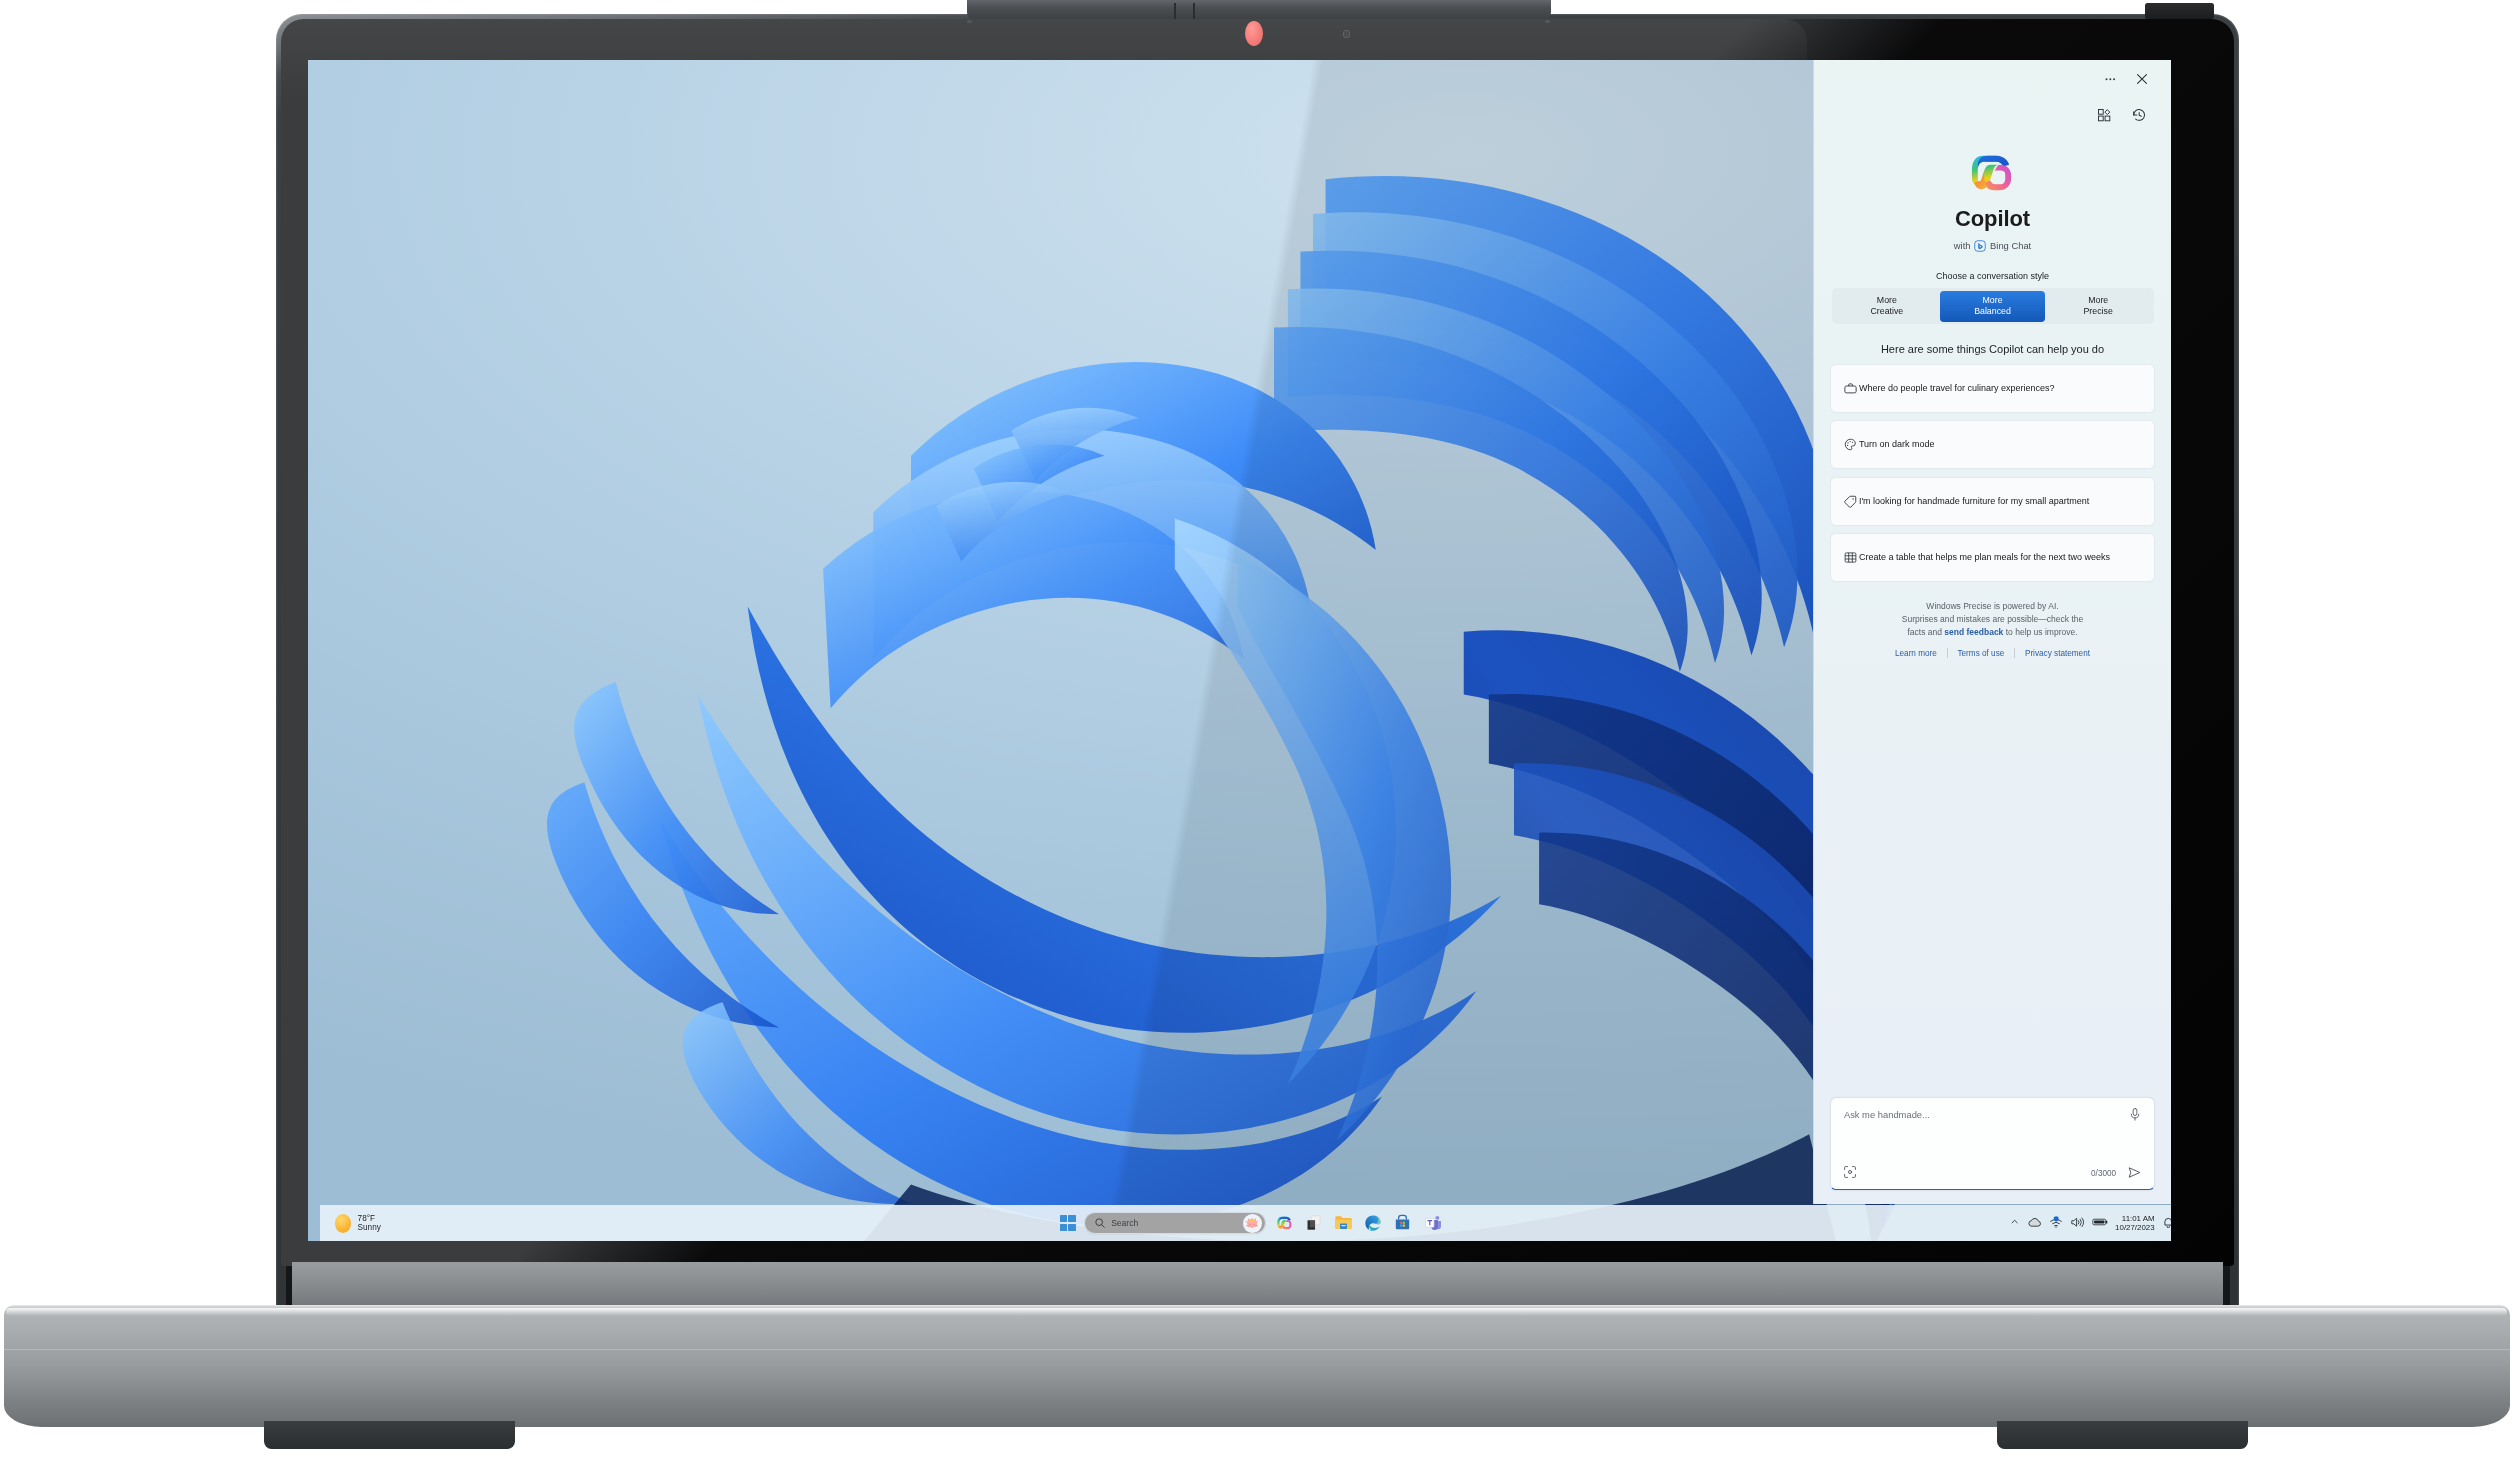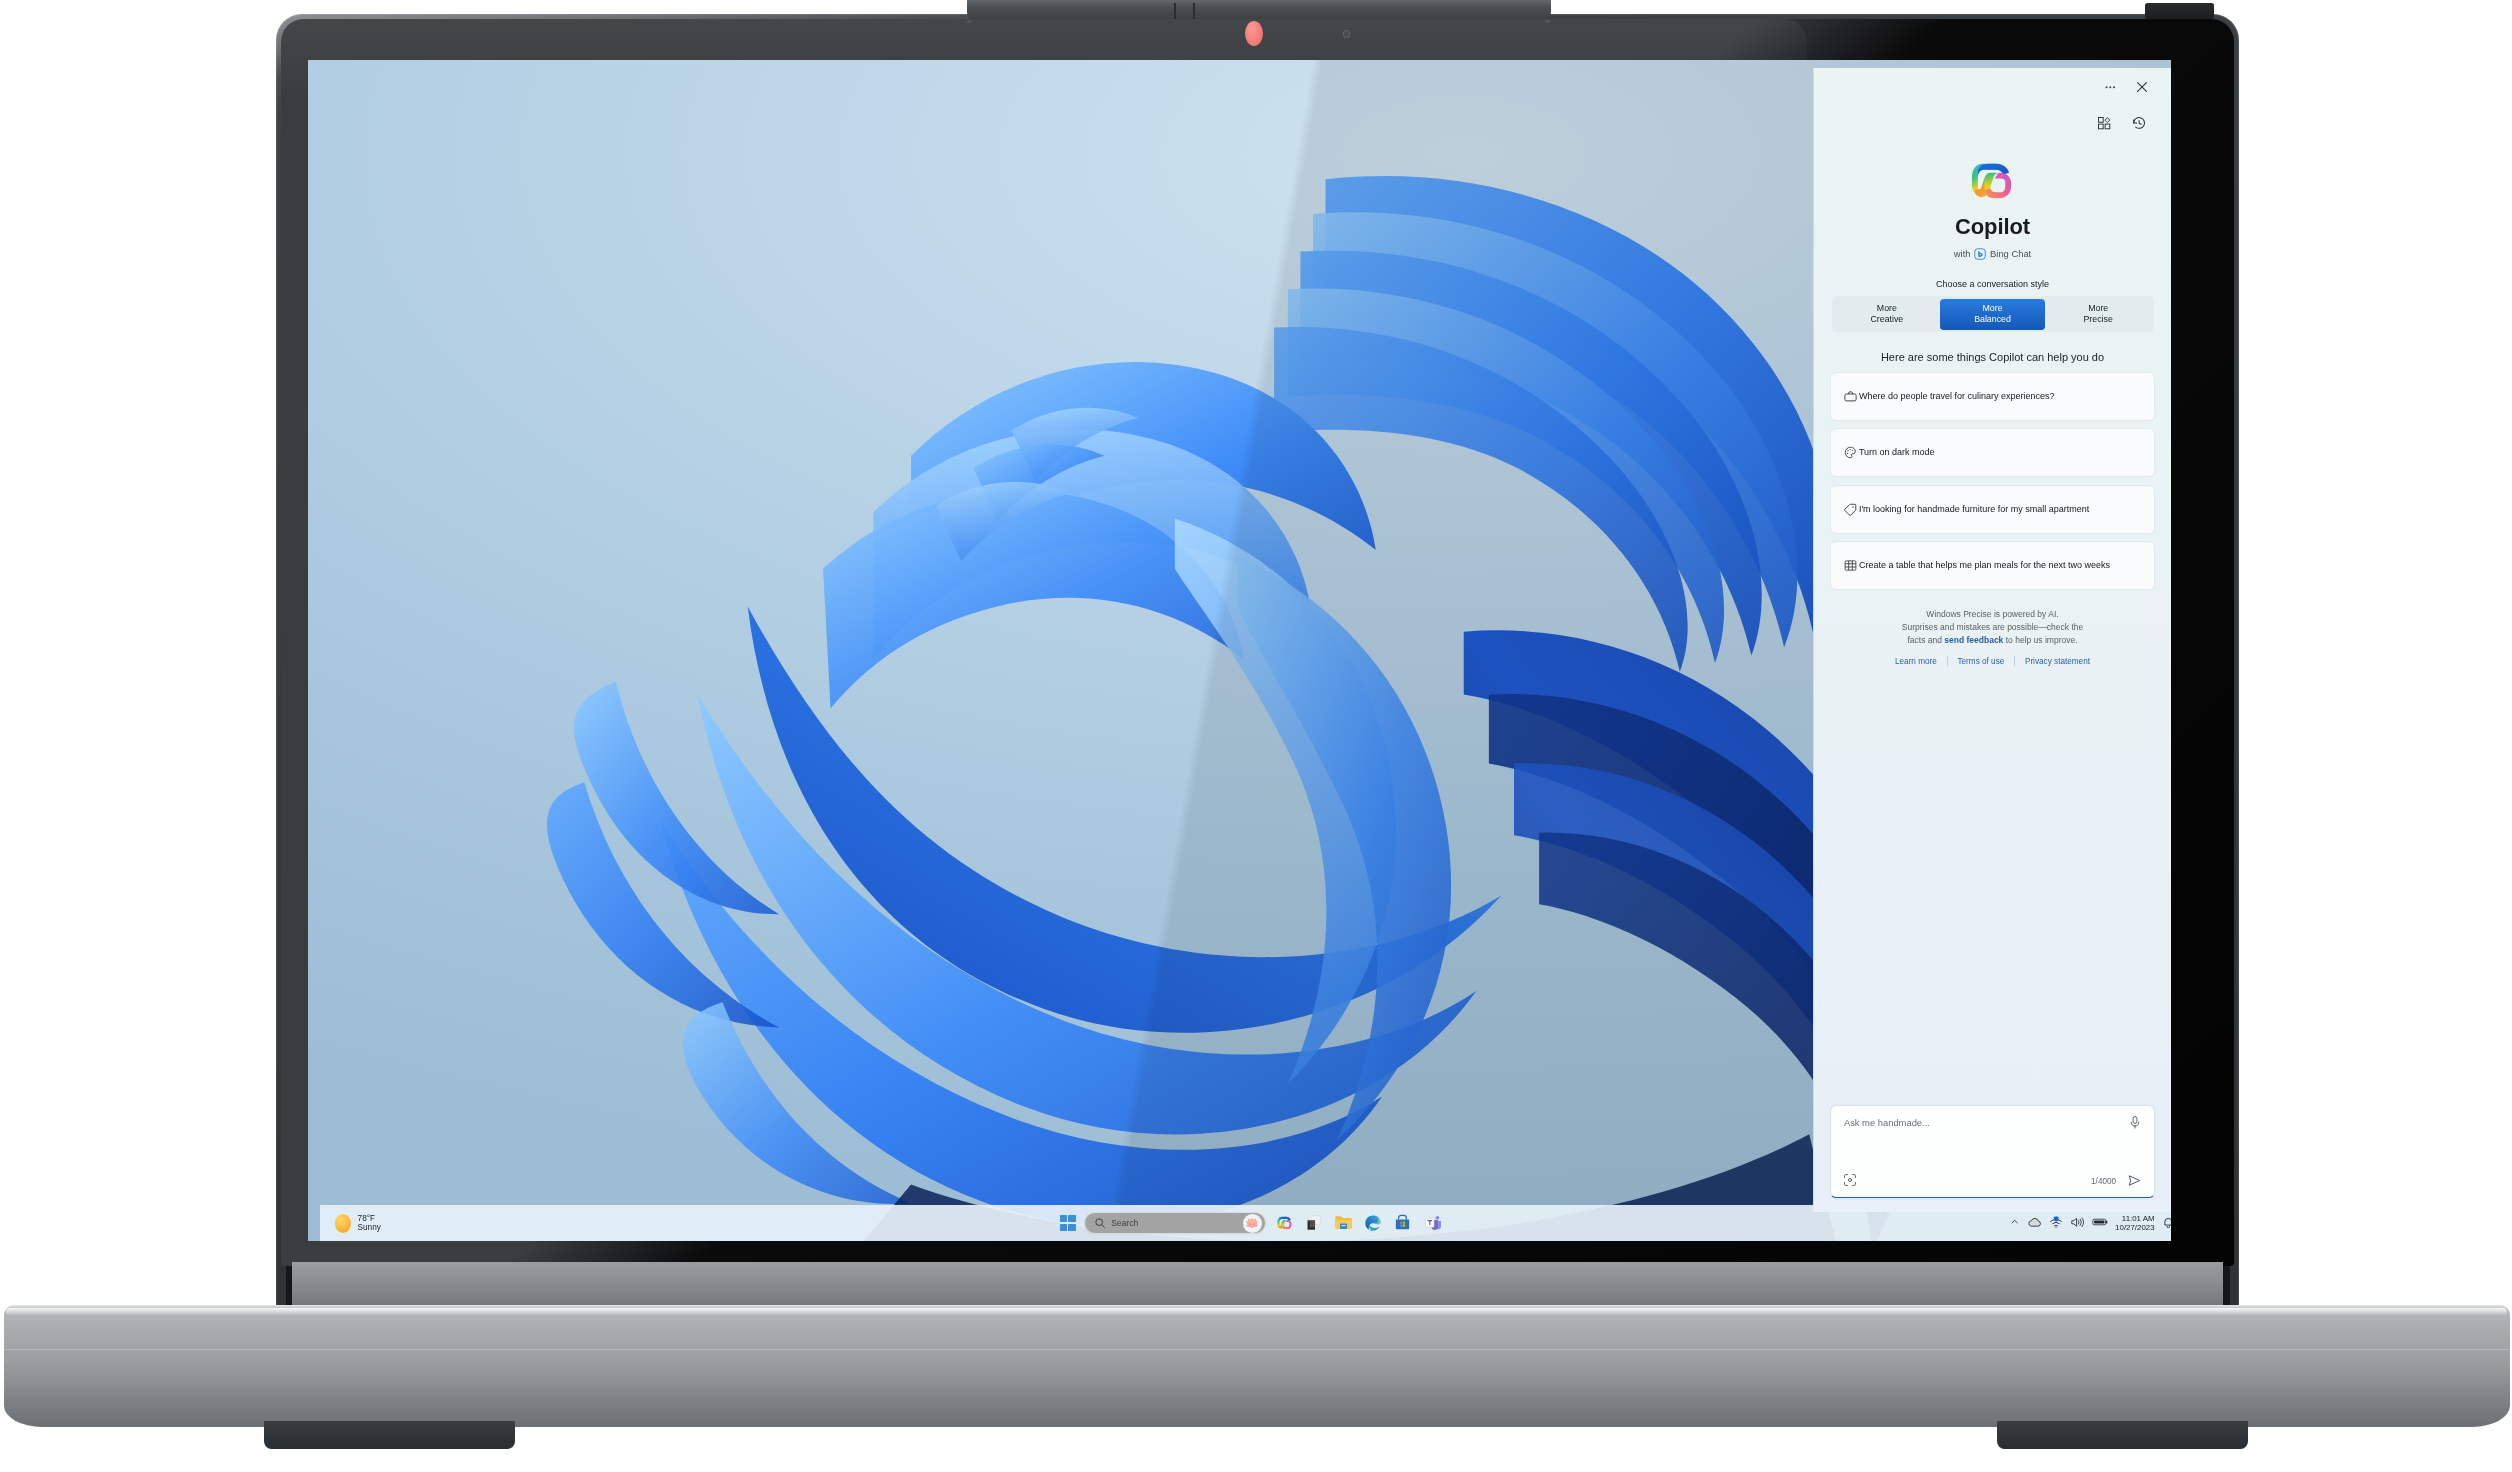--- a/index.html
+++ b/index.html
@@ -107,21 +107,21 @@
   .searchbox .stxt { font-size: 8.5px; color: #3c4043; flex:1; }
   .lotus-btn { width: 19px; height: 19px; border-radius: 9.4px; background:#eef3f7;
                display:flex; align-items:center; justify-content:center; font-size: 11.3px; }
   .tb-icon { width: 21.4px; height: 21.4px; display:flex; align-items:center; justify-content:center; }
 
   .tb-tray { position:absolute; right: 8.8px; display:flex; align-items:center; gap: 7px; }
   .tray-clock { font-size: 7.9px; line-height: 9.4px; text-align:right; color:#1b1b1b; }
 
   
   #copilot {
-    position: absolute; right: 0; top: 8px;
+    position: absolute; right: 0; top: 0;
     width: 358px; height: 1144px;
     background: linear-gradient(180deg,#eaf4f3 0%, #e9f3f4 30%, #e9f1f6 62%, #e8eff7 100%);
     border-left: 0.6px solid #cfdde2;
     display: flex; flex-direction: column;
   }
   .cp-titlebar { height: 39px; display:flex; align-items:center; justify-content:flex-end; gap: 5px; padding-right: 16.3px; }
   .cp-tbtn { width: 26px; height: 21.4px; display:flex; align-items:center; justify-content:center; border-radius:3.1px; }
   .cp-toolrow { height: 33px; display:flex; align-items:center; justify-content:flex-end; gap: 8.8px; padding-right: 19px; }
 
   .cp-body { flex: 1; overflow: hidden; padding: 0 16.3px; }
@@ -474,21 +474,21 @@
           <div class="cp-composer-bottom">
             <span>
               <svg width="14" height="14" viewBox="0 0 22 22" fill="none" stroke="#4a5057" stroke-width="1.4" stroke-linecap="round">
                 <path d="M2.5 7 V4 a1.5 1.5 0 0 1 1.5-1.5 H7"></path>
                 <path d="M15 2.5 h3 A1.5 1.5 0 0 1 19.5 4 V7"></path>
                 <path d="M19.5 15 v3 a1.5 1.5 0 0 1-1.5 1.5 H15"></path>
                 <path d="M7 19.5 H4 A1.5 1.5 0 0 1 2.5 18 V15"></path>
                 <circle cx="11" cy="11" r="2.4"></circle>
               </svg>
             </span>
-            <span class="cp-count">1/4000</span>
+            <span class="cp-count">0/3000</span>
             <span>
               <svg width="15" height="15" viewBox="0 0 24 24" fill="none" stroke="#4a5057" stroke-width="1.5" stroke-linejoin="round">
                 <path d="M3.5 4.5 L20.5 12 L3.5 19.5 L6 12 Z"></path>
               </svg>
             </span>
           </div>
         </div>
       </div>
     </div>
 

